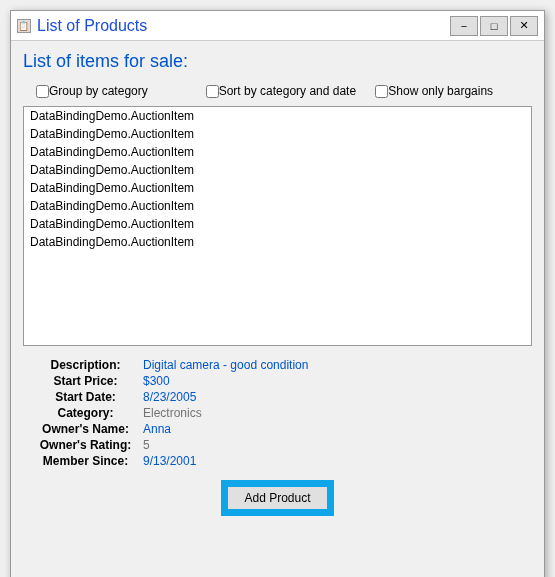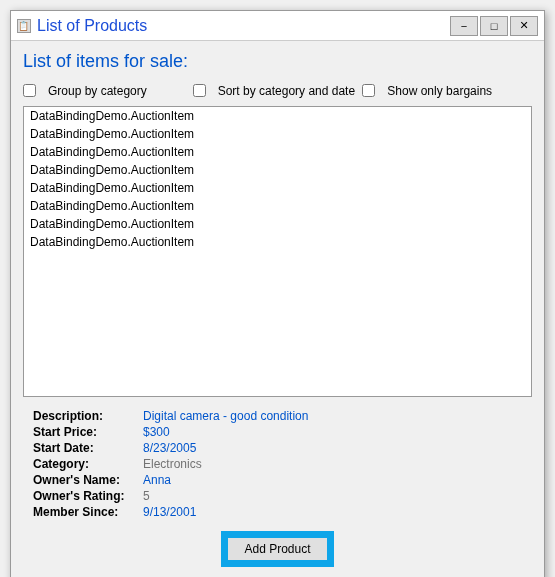--- a/index.html
+++ b/index.html
@@ -85,37 +85,38 @@
 
     .checkboxes-row {
       display: flex;
       align-items: center;
       gap: 0;
       margin-bottom: 8px;
     }
 
     .checkbox-item {
       display: flex;
-      align-items: flex-start;
-      gap: 12px;
+      align-items: flex-end;
+      gap: 0;
       flex: 1;
       font-size: 12px;
+      margin-left: 13px;
     }
 
     .checkbox-item input[type="checkbox"] {
       width: 13px;
       height: 13px;
       cursor: pointer;
       margin: 0;
     }
 
     .list-container {
       border: 1px solid #999;
       background: #fff;
-      height: 291px;
+      height: 240px;
       overflow-y: auto;
       margin-bottom: 12px;
     }
 
     .list-item {
       padding: 2px 6px;
       font-size: 12px;
       cursor: pointer;
       color: #000;
     }
@@ -125,21 +126,21 @@
       margin-bottom: 12px;
     }
 
     .detail-row {
       display: flex;
       margin-bottom: 2px;
       font-size: 12px;
     }
 
     .detail-label {
-      text-align: left;
+      text-align: center;
       font-weight: bold;
       width: 110px;
       min-width: 110px;
       padding-right: 5px;
       color: #000;
     }
 
     .detail-value {
       color: #737373;
     }

